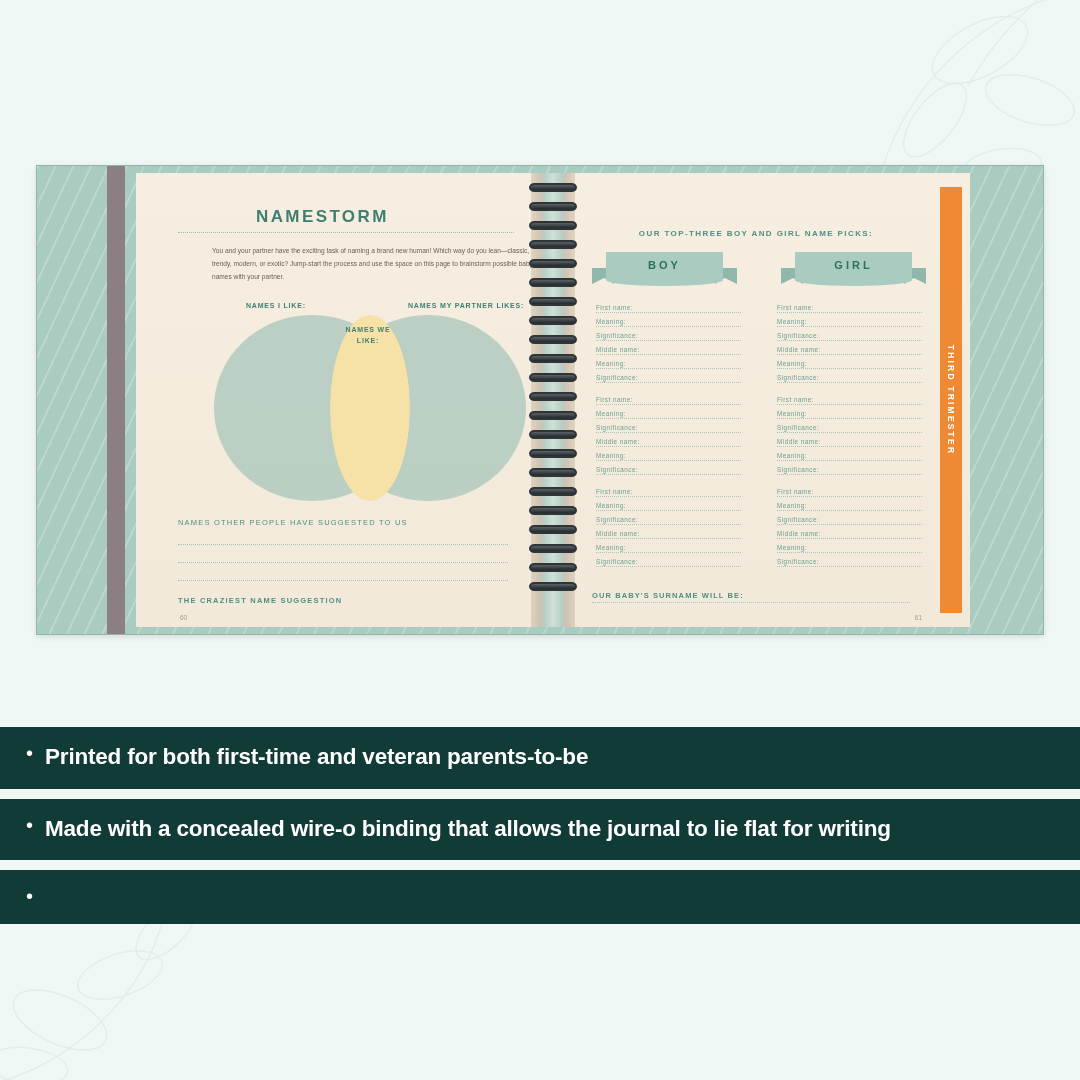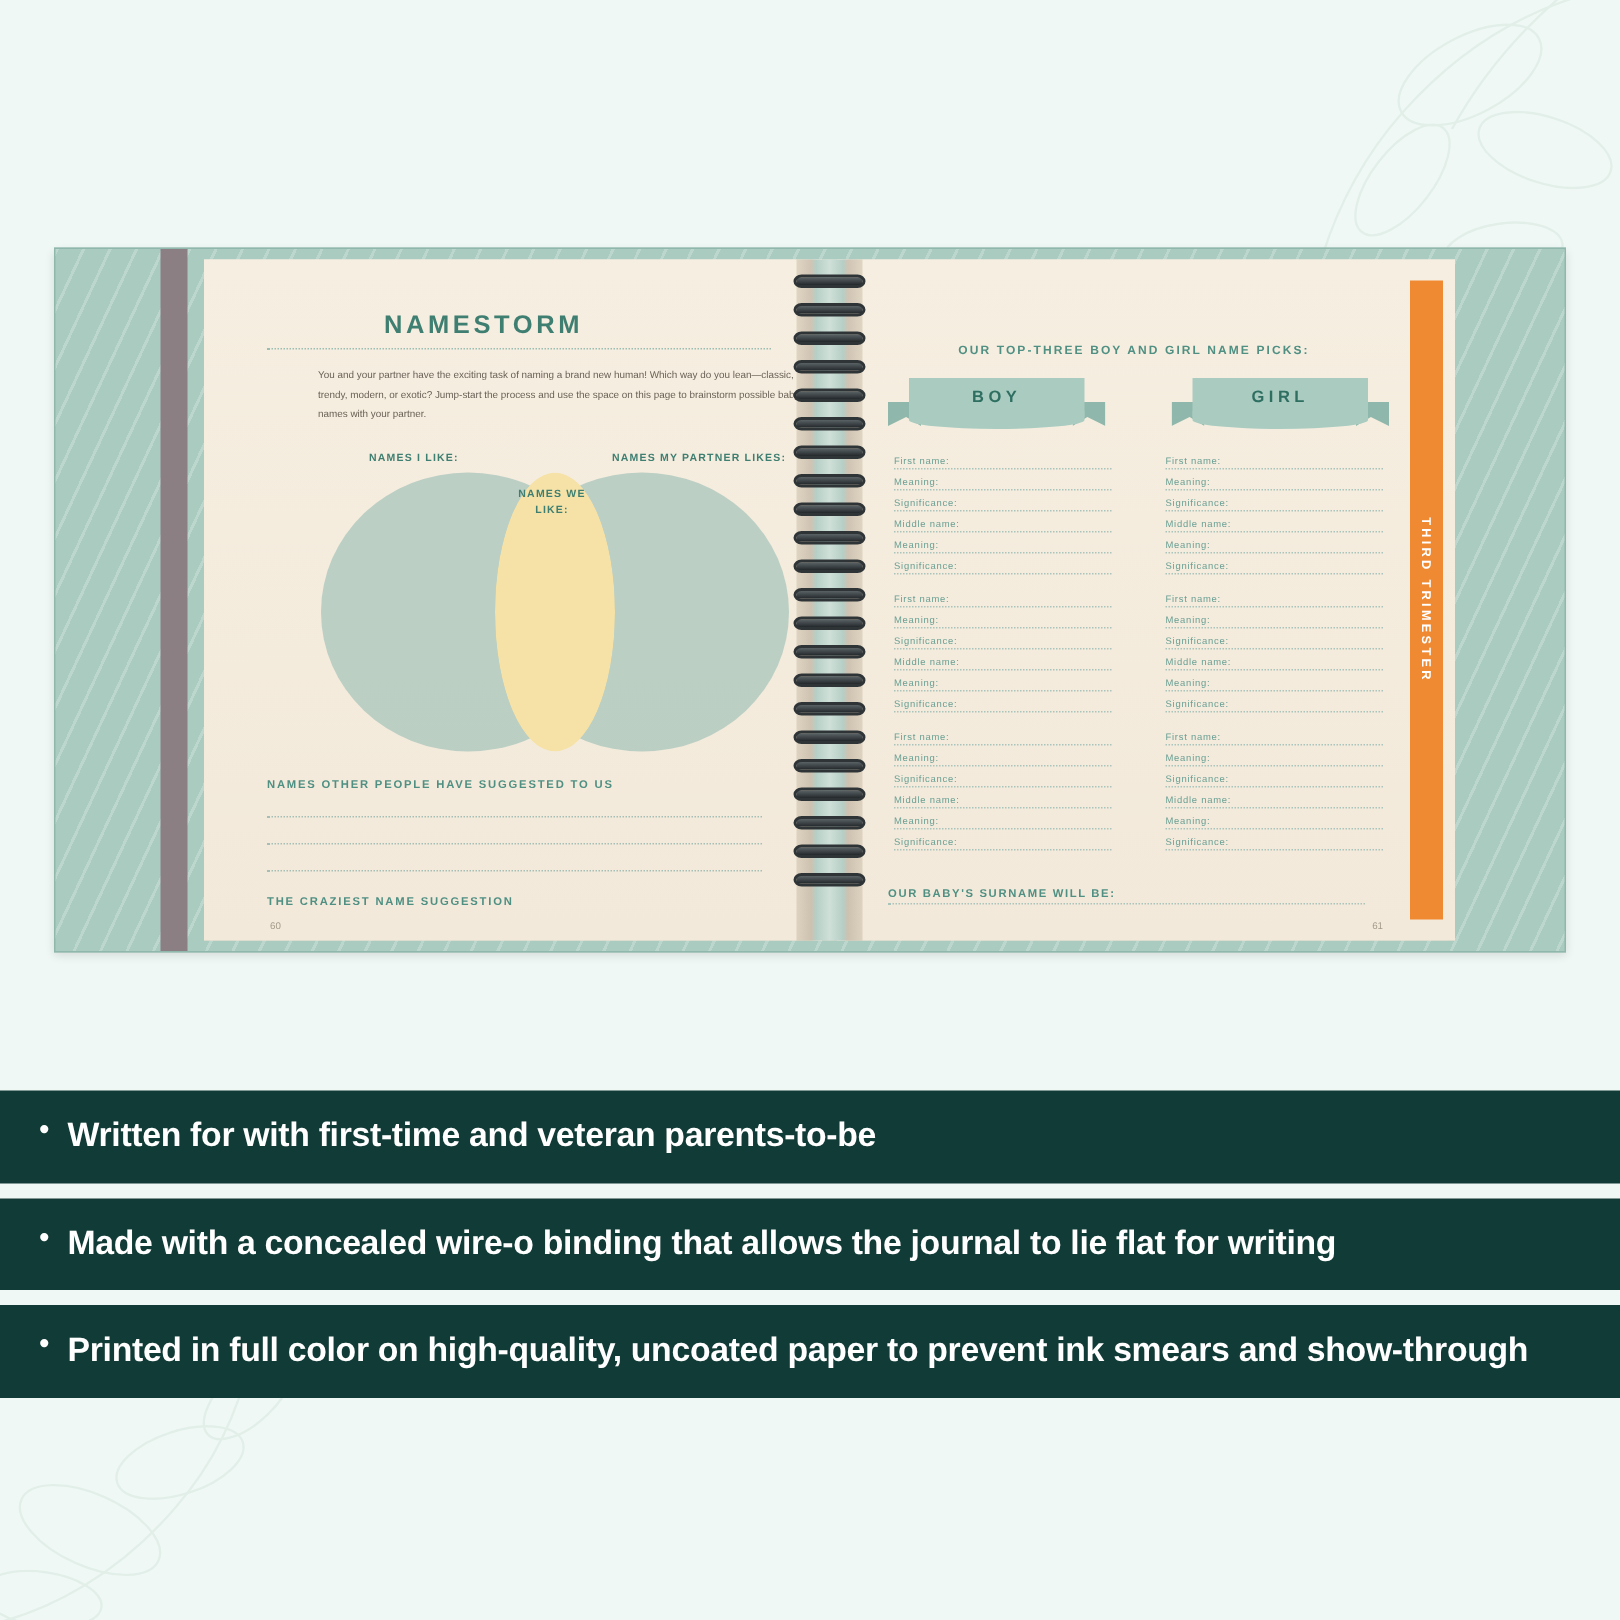--- a/index.html
+++ b/index.html
@@ -111,21 +111,21 @@
     position: absolute; left: 152px; top: 14px; width: 80px; height: 186px;
     background: #f6e2a6; border-radius: 50%/50%;
     clip-path: ellipse(40px 93px at 50% 50%);
   }
   .venn-lbl { position: absolute; color: #3f7f72; font-size: 7px; letter-spacing: .8px; font-weight: 700; line-height: 1.5; }
   .venn-lbl-l { left: 68px; top: 0; }
   .venn-lbl-m { left: 160px; top: 24px; width: 60px; text-align: center; }
   .venn-lbl-r { left: 230px; top: 0; }
 
   .sug-block { position: absolute; left: 42px; right: 40px; top: 345px; }
-  .sug-head { color: #4f9083; font-size: 7.5px; letter-spacing: 1.2px; font-weight: 700; }
+  .sug-head { color: #4f9083; font-size: 7.5px; letter-spacing: 1.2px; font-weight: 400; }
   .sug-line { border-bottom: 1px dotted #a5bfb6; height: 18px; }
   .craziest {
     position: absolute; left: 42px; right: 40px; bottom: 22px;
     color: #4f9083; font-size: 7.5px; letter-spacing: 1.2px; font-weight: 700;
   }
   .pg-num { position: absolute; bottom: 6px; color: #a59a8a; font-size: 6.5px; }
   .pg-num-l { left: 44px; }
   .pg-num-r { right: 48px; }
 
   
@@ -390,23 +390,22 @@
       <div class="tab-orange">
         <span>THIRD TRIMESTER</span>
       </div>
     </div>
   </div>
 </div>
 
 <div class="bullets">
   <div class="bullet-bar">
     <div class="bullet-dot">•</div>
-    <div class="bullet-text">Written for with first-time and veteran parents-to-be</div>
+    <div class="bullet-text">Printed for both first-time and veteran parents-to-be</div>
   </div>
   <div class="bullet-bar">
     <div class="bullet-dot">•</div>
     <div class="bullet-text">Made with a concealed wire-o binding that allows the journal to lie flat for writing</div>
   </div>
   <div class="bullet-bar">
     <div class="bullet-dot">•</div>
-    <div class="bullet-text">Printed in full color on high-quality, uncoated paper to prevent ink smears and show-through</div>
   </div>
 </div>
 
 </body></html>

